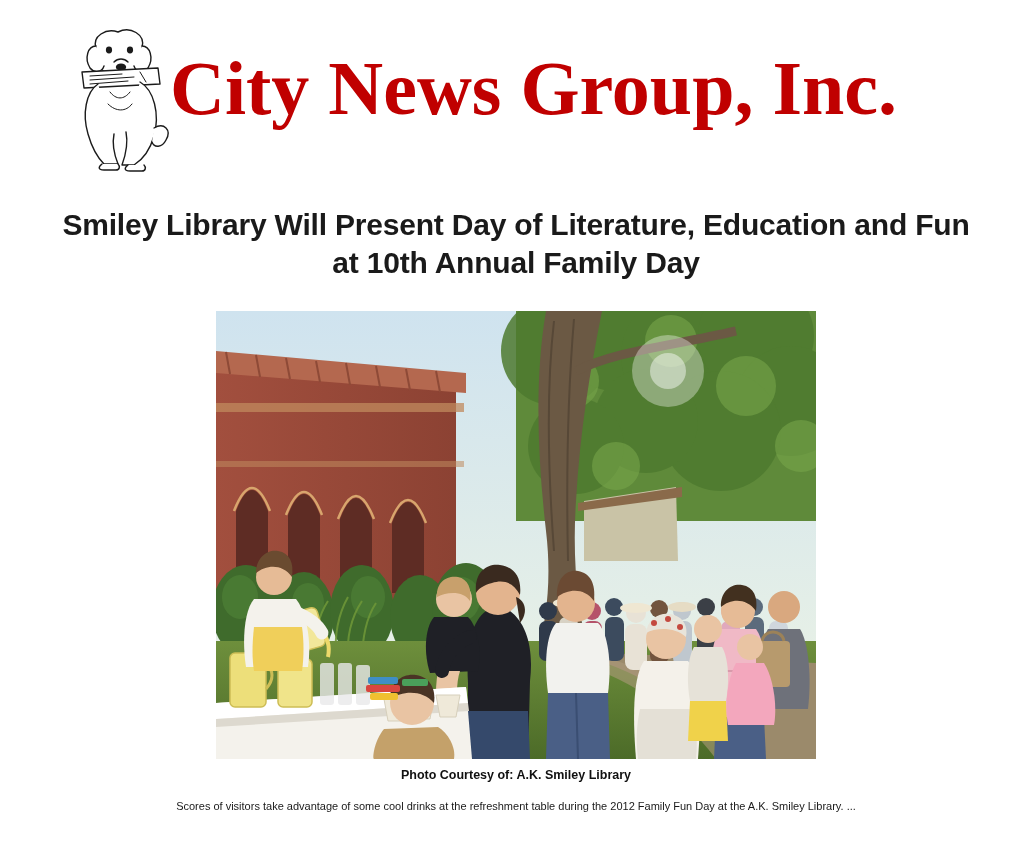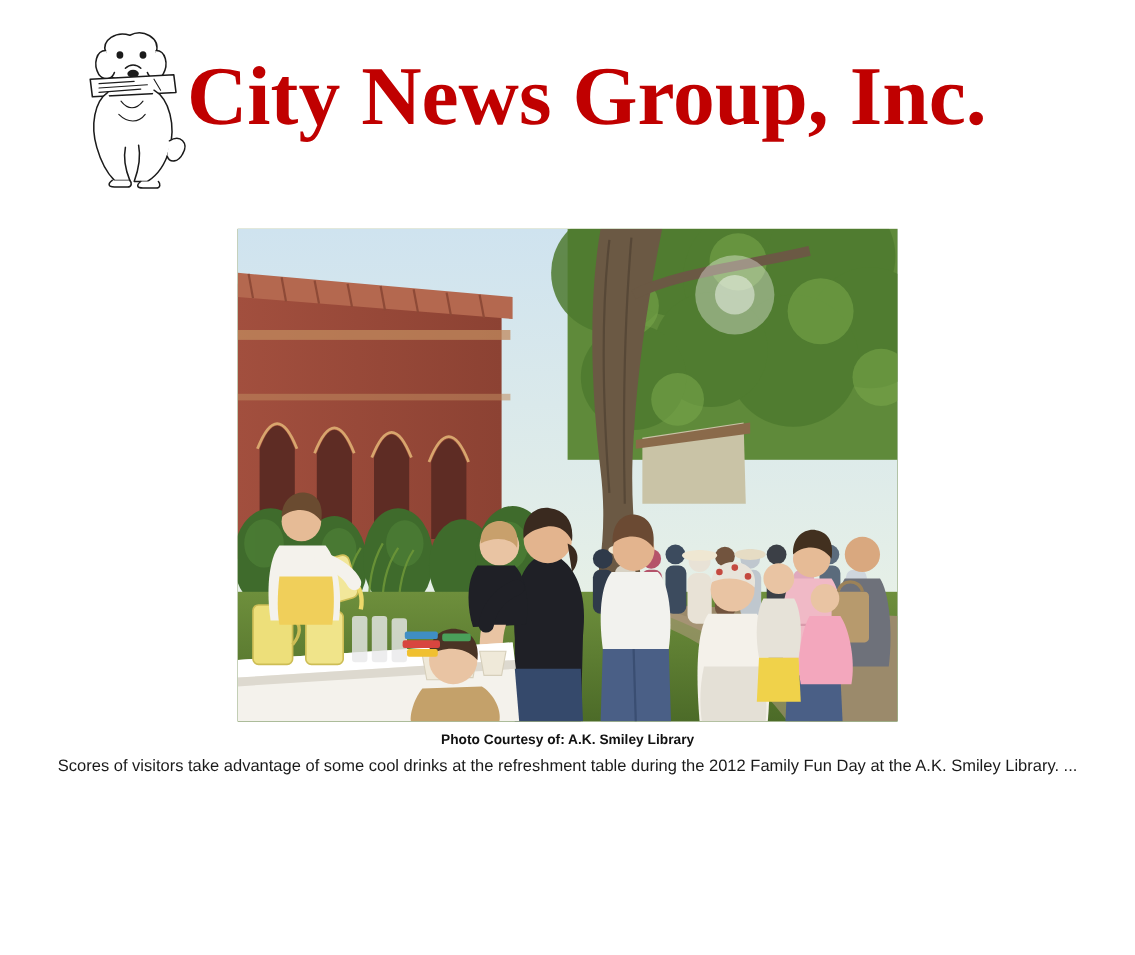--- a/index.html
+++ b/index.html
@@ -91,22 +91,22 @@
     padding-left: 0px;
     text-align: center;
   }
   .photo-credit {
     font-size: 12.5px;
     font-weight: bold;
     color: #111111;
     line-height: 1.4;
   }
   .caption-text {
-    margin-top: 3px;
-    font-size: 15px;
+    margin-top: 14px;
+    font-size: 11px;
     color: #1a1a1a;
     line-height: 1.55;
     max-width: 930px;
   }
 </style>
 </head>
 <body>
 
 <div class="page">
 
@@ -145,20 +145,21 @@
 
             <path d="M92 106 C102 100, 110 108, 104 118 C100 126, 92 126, 90 120" fill="#ffffff"></path>
           </g>
         </svg>
       </div>
 
       <div class="masthead-title">City News Group, Inc.</div>
     </div>
   </div>
 
+  <h1 class="headline">Smiley Library Will Present Day of Literature, Education and Fun at 10th Annual Family Day</h1>
 
   <div class="photo-wrap">
     <div class="photo">
       <svg width="600" height="448" viewBox="0 0 600 448" xmlns="http://www.w3.org/2000/svg">
         <defs>
           <clipPath id="frame">
               <rect x="0" y="0" width="600" height="448"></rect>
             </clipPath>
           <linearGradient id="skyGrad" x1="0" y1="0" x2="0" y2="1">
             <stop offset="0%" stop-color="#cfe3ef"></stop>

